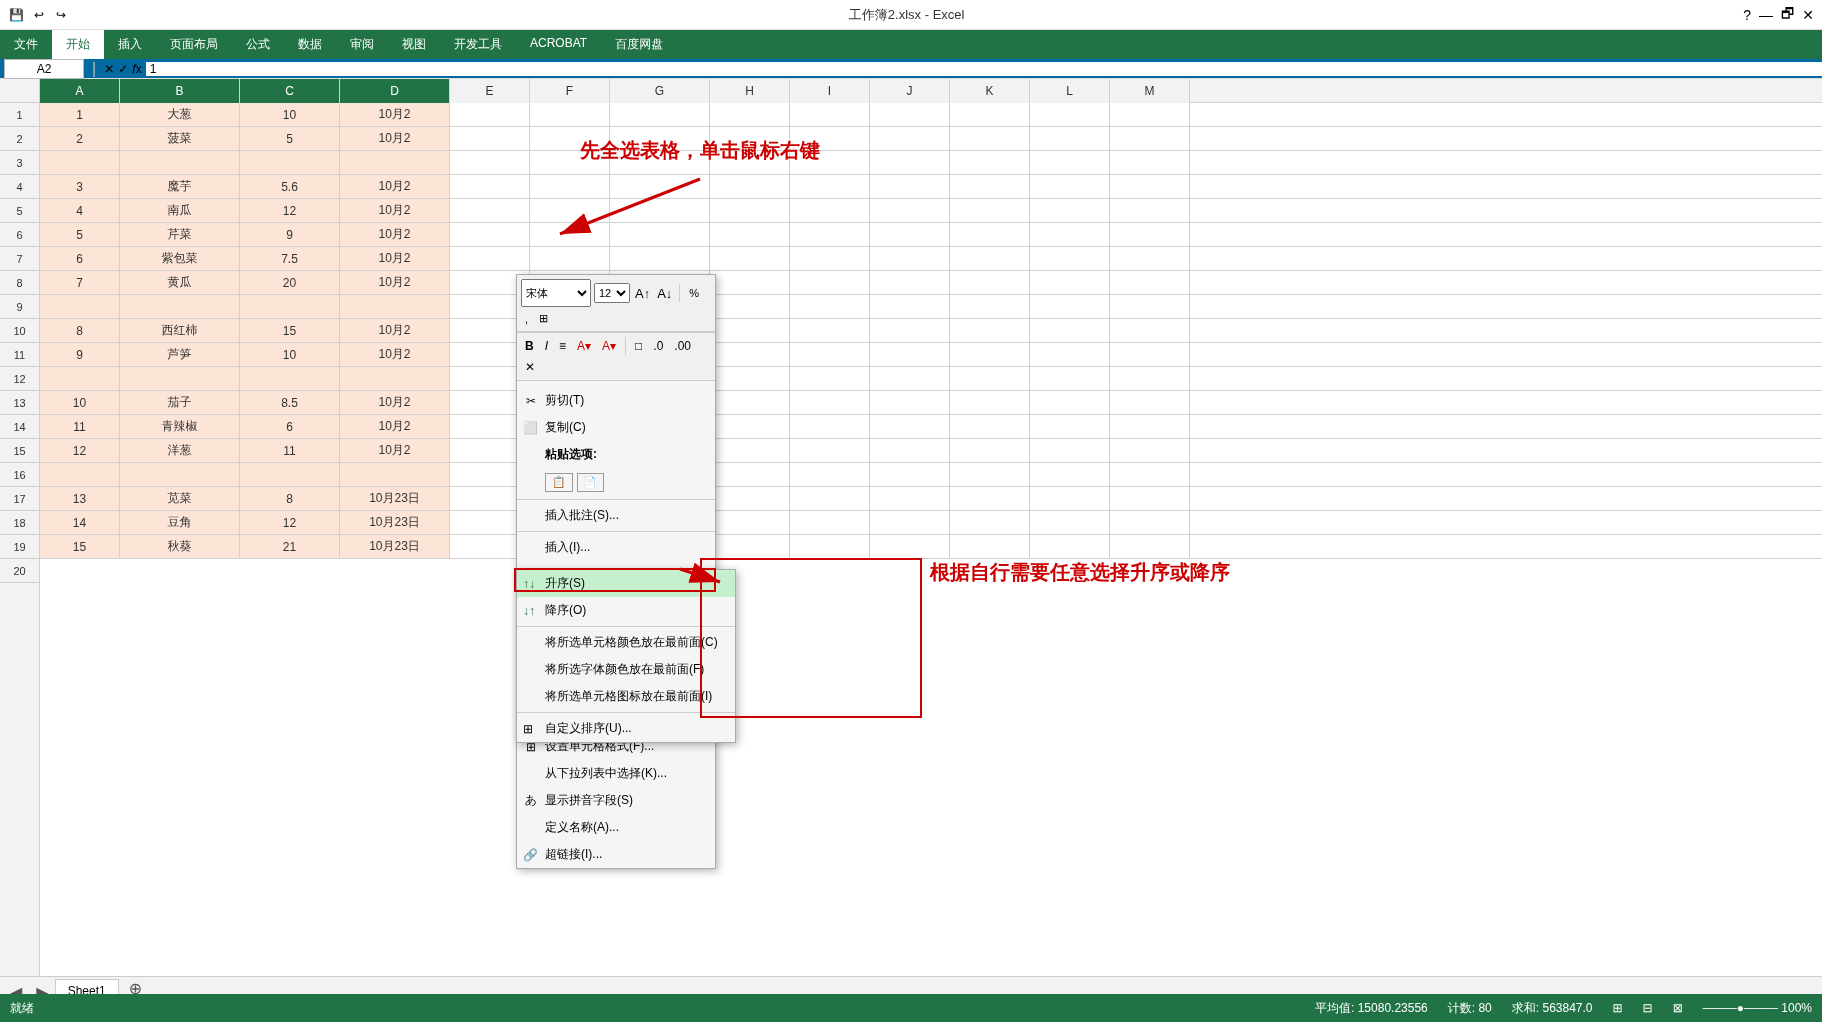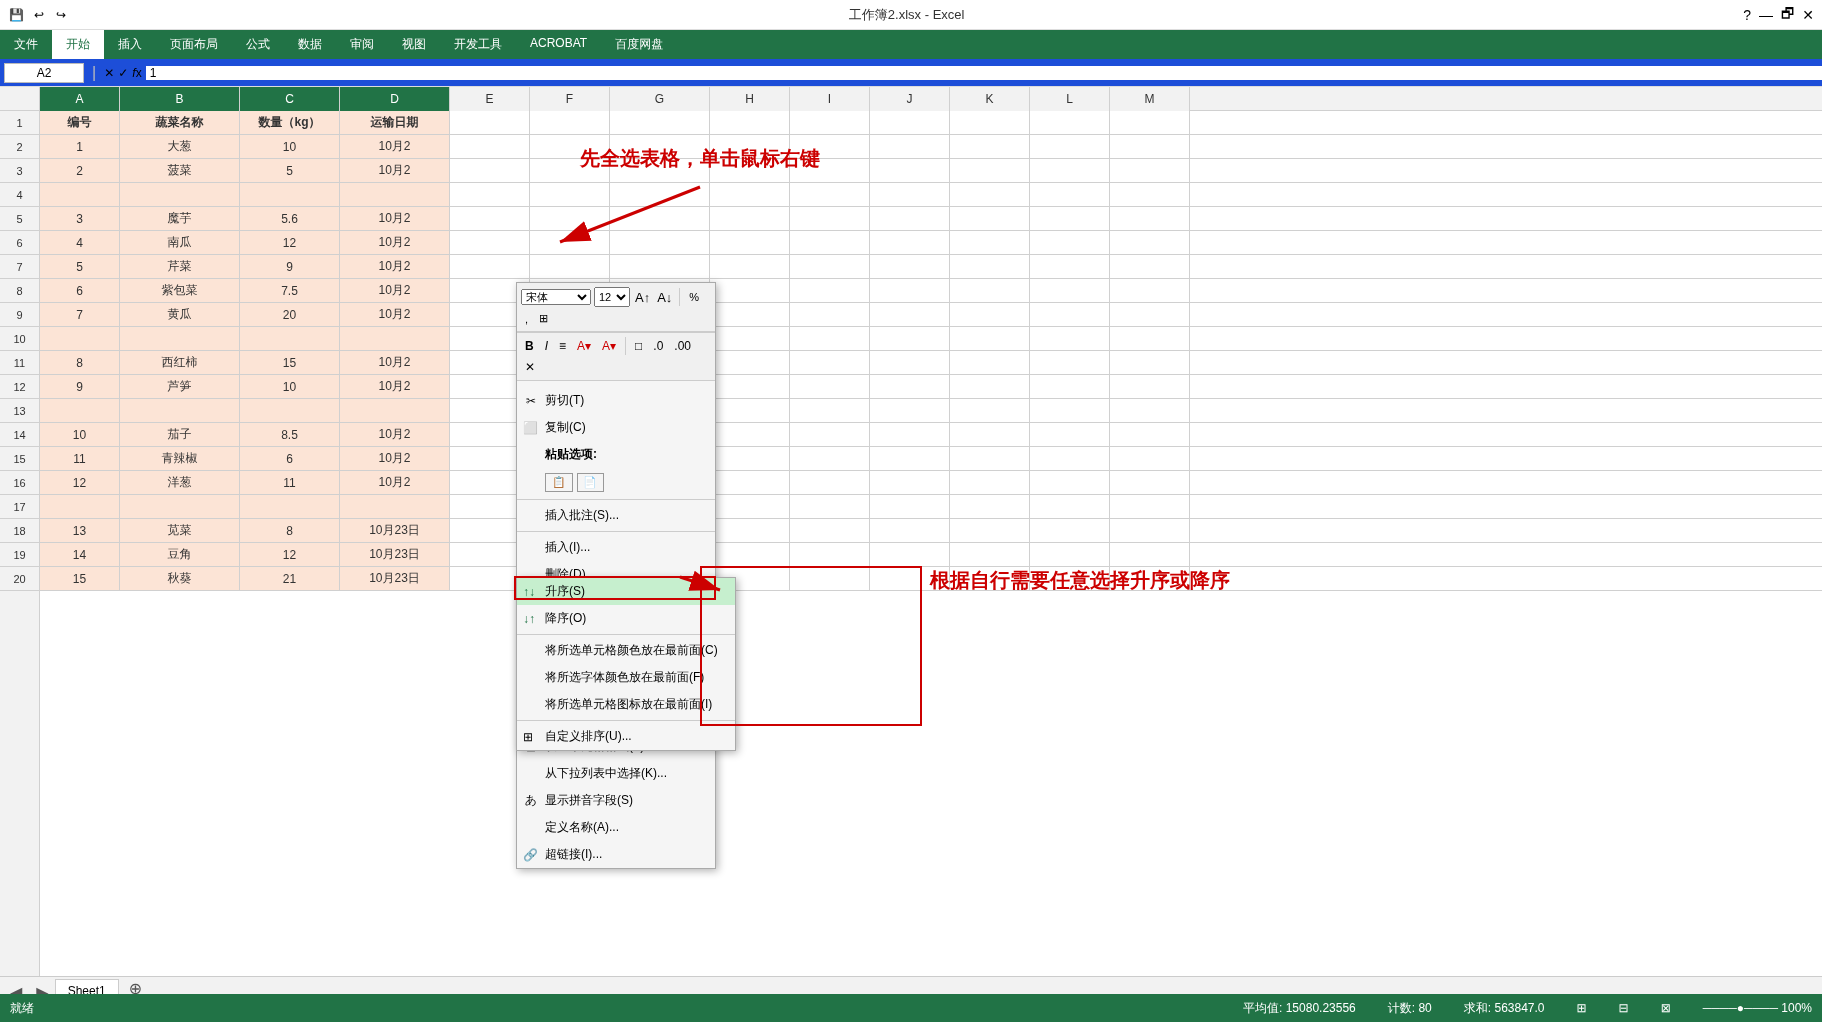--- a/index.html
+++ b/index.html
@@ -12,21 +12,21 @@
     .title-bar-right { display: flex; gap: 8px; align-items: center; font-size: 14px; }
     .tb-icon { width: 18px; height: 18px; display: flex; align-items: center; justify-content: center; cursor: pointer; font-size: 12px; }
     
     
     .ribbon { background: #f0abfc; }
     .ribbon-tabs { display: flex; gap: 0; background: #217346; }
     .ribbon-tab { padding: 6px 14px; color: #fff; font-size: 12px; cursor: pointer; white-space: nowrap; }
     .ribbon-tab.active { background: #fff; color: #217346; }
     
     
-    .formula-bar { display: flex; align-items: center; border-bottom: 1px solid #ddd; height: 28px; background: #1d4ed8; }
+    .formula-bar { display: flex; align-items: center; border-bottom: 1px solid #ddd; height: 20px; background: #0369a1; }
     .name-box { width: 80px; border: 1px solid #bbb; margin: 3px 4px; padding: 2px 4px; font-size: 12px; text-align: center; }
     .formula-bar-sep { color: #bbb; font-size: 16px; margin: 0 4px; }
     .formula-icons { display: flex; gap: 4px; align-items: center; margin: 0 4px; }
     .formula-input { flex: 1; border: none; outline: none; font-size: 12px; padding: 0 4px; }
     
     
     .spreadsheet-container { display: flex; flex-direction: column; height: calc(1030px - 30px - 36px - 28px - 28px); position: relative; }
     
     
     .col-header-row { display: flex; background: #f2f2f2; border-bottom: 1px solid #d0d0d0; height: 24px; }
@@ -72,21 +72,21 @@
     
     
     .submenu { position: absolute; left: 516px; top: 490px; width: 220px; background: #f5f5f5; border: 1px solid #aaa; box-shadow: 2px 2px 8px rgba(0,0,0,0.3); z-index: 101; font-size: 12px; }
     .sm-item { padding: 5px 12px 5px 28px; cursor: pointer; display: flex; align-items: center; gap: 6px; position: relative; white-space: nowrap; }
     .sm-item.highlighted-item { background: #c6efce; }
     .sm-icon { position: absolute; left: 6px; font-size: 12px; }
     
     
     .status-bar { position: fixed; bottom: 8px; left: 0; right: 0; height: 28px; background: #217346; display: flex; align-items: center; padding: 0 10px; color: #fff; font-size: 12px; gap: 20px; justify-content: space-between; }
     .status-left { display: flex; gap: 8px; align-items: center; }
-    .status-right { display: flex; gap: 32px; align-items: center; }
+    .status-right { display: flex; gap: 20px; align-items: center; }
     
     
     .sheet-tabs { position: fixed; bottom: 28px; left: 0; right: 0; height: 26px; background: #f2f2f2; border-top: 1px solid #ccc; display: flex; align-items: flex-end; padding: 0 4px; }
     .sheet-tab { padding: 4px 12px; background: #fff; border: 1px solid #ccc; border-bottom: none; font-size: 12px; cursor: pointer; margin-right: 2px; }
     .sheet-tab-add { padding: 4px 8px; background: transparent; border: none; font-size: 16px; cursor: pointer; color: #555; }
     
     
     .instruction-text { position: absolute; color: #cc0000; font-size: 20px; font-weight: bold; z-index: 300; pointer-events: none; }
     .arrow-svg { position: absolute; z-index: 300; pointer-events: none; }
     
@@ -174,35 +174,20 @@
       <div class="row-num">14</div>
       <div class="row-num">15</div>
       <div class="row-num">16</div>
       <div class="row-num">17</div>
       <div class="row-num">18</div>
       <div class="row-num">19</div>
       <div class="row-num">20</div>
     </div>
     <div class="grid-cols">
 
-      <div class="grid-row">
-        <div class="grid-cell col-a center header-cell">编号</div>
-        <div class="grid-cell col-b center header-cell">蔬菜名称</div>
-        <div class="grid-cell col-c center header-cell">数量（kg）</div>
-        <div class="grid-cell col-d center header-cell">运输日期</div>
-        <div class="grid-cell col-e"></div>
-        <div class="grid-cell col-f"></div>
-        <div class="grid-cell col-g"></div>
-        <div class="grid-cell col-h"></div>
-        <div class="grid-cell col-i"></div>
-        <div class="grid-cell col-j"></div>
-        <div class="grid-cell col-k"></div>
-        <div class="grid-cell col-l"></div>
-        <div class="grid-cell col-m"></div>
-      </div>
 
       <div class="grid-row">
         <div class="grid-cell col-a center highlighted">1</div>
         <div class="grid-cell col-b center highlighted">大葱</div>
         <div class="grid-cell col-c center highlighted">10</div>
         <div class="grid-cell col-d center highlighted">10月2</div>
         <div class="grid-cell col-e"></div>
         <div class="grid-cell col-f"></div>
         <div class="grid-cell col-g"></div>
         <div class="grid-cell col-h"></div>
@@ -499,21 +484,21 @@
         <div class="grid-cell col-k"></div>
         <div class="grid-cell col-l"></div>
         <div class="grid-cell col-m"></div>
       </div>
     </div>
   </div>
 
   <div class="context-menu">
 
     <div class="mini-toolbar">
-      <select style="font-size:11px; width:70px; height:16px;"><option>宋体</option></select>
+      <select style="font-size:11px; width:70px; height:28px;"><option>宋体</option></select>
       <select style="font-size:11px; width:36px; height:20px;"><option>12</option></select>
       <span style="font-size:13px; cursor:pointer; padding:2px;">A↑</span>
       <span style="font-size:13px; cursor:pointer; padding:2px;">A↓</span>
       <div class="mini-tb-sep"></div>
       <span style="padding:2px 4px; cursor:pointer; font-size:11px;">%</span>
       <span style="padding:2px 4px; cursor:pointer; font-size:11px;">,</span>
       <span style="padding:2px 4px; cursor:pointer; font-size:11px;">⊞</span>
     </div>
     <div class="mini-toolbar" style="border-top:1px solid #ccc;">
       <span style="font-weight:bold; padding:2px 4px; cursor:pointer;">B</span>

